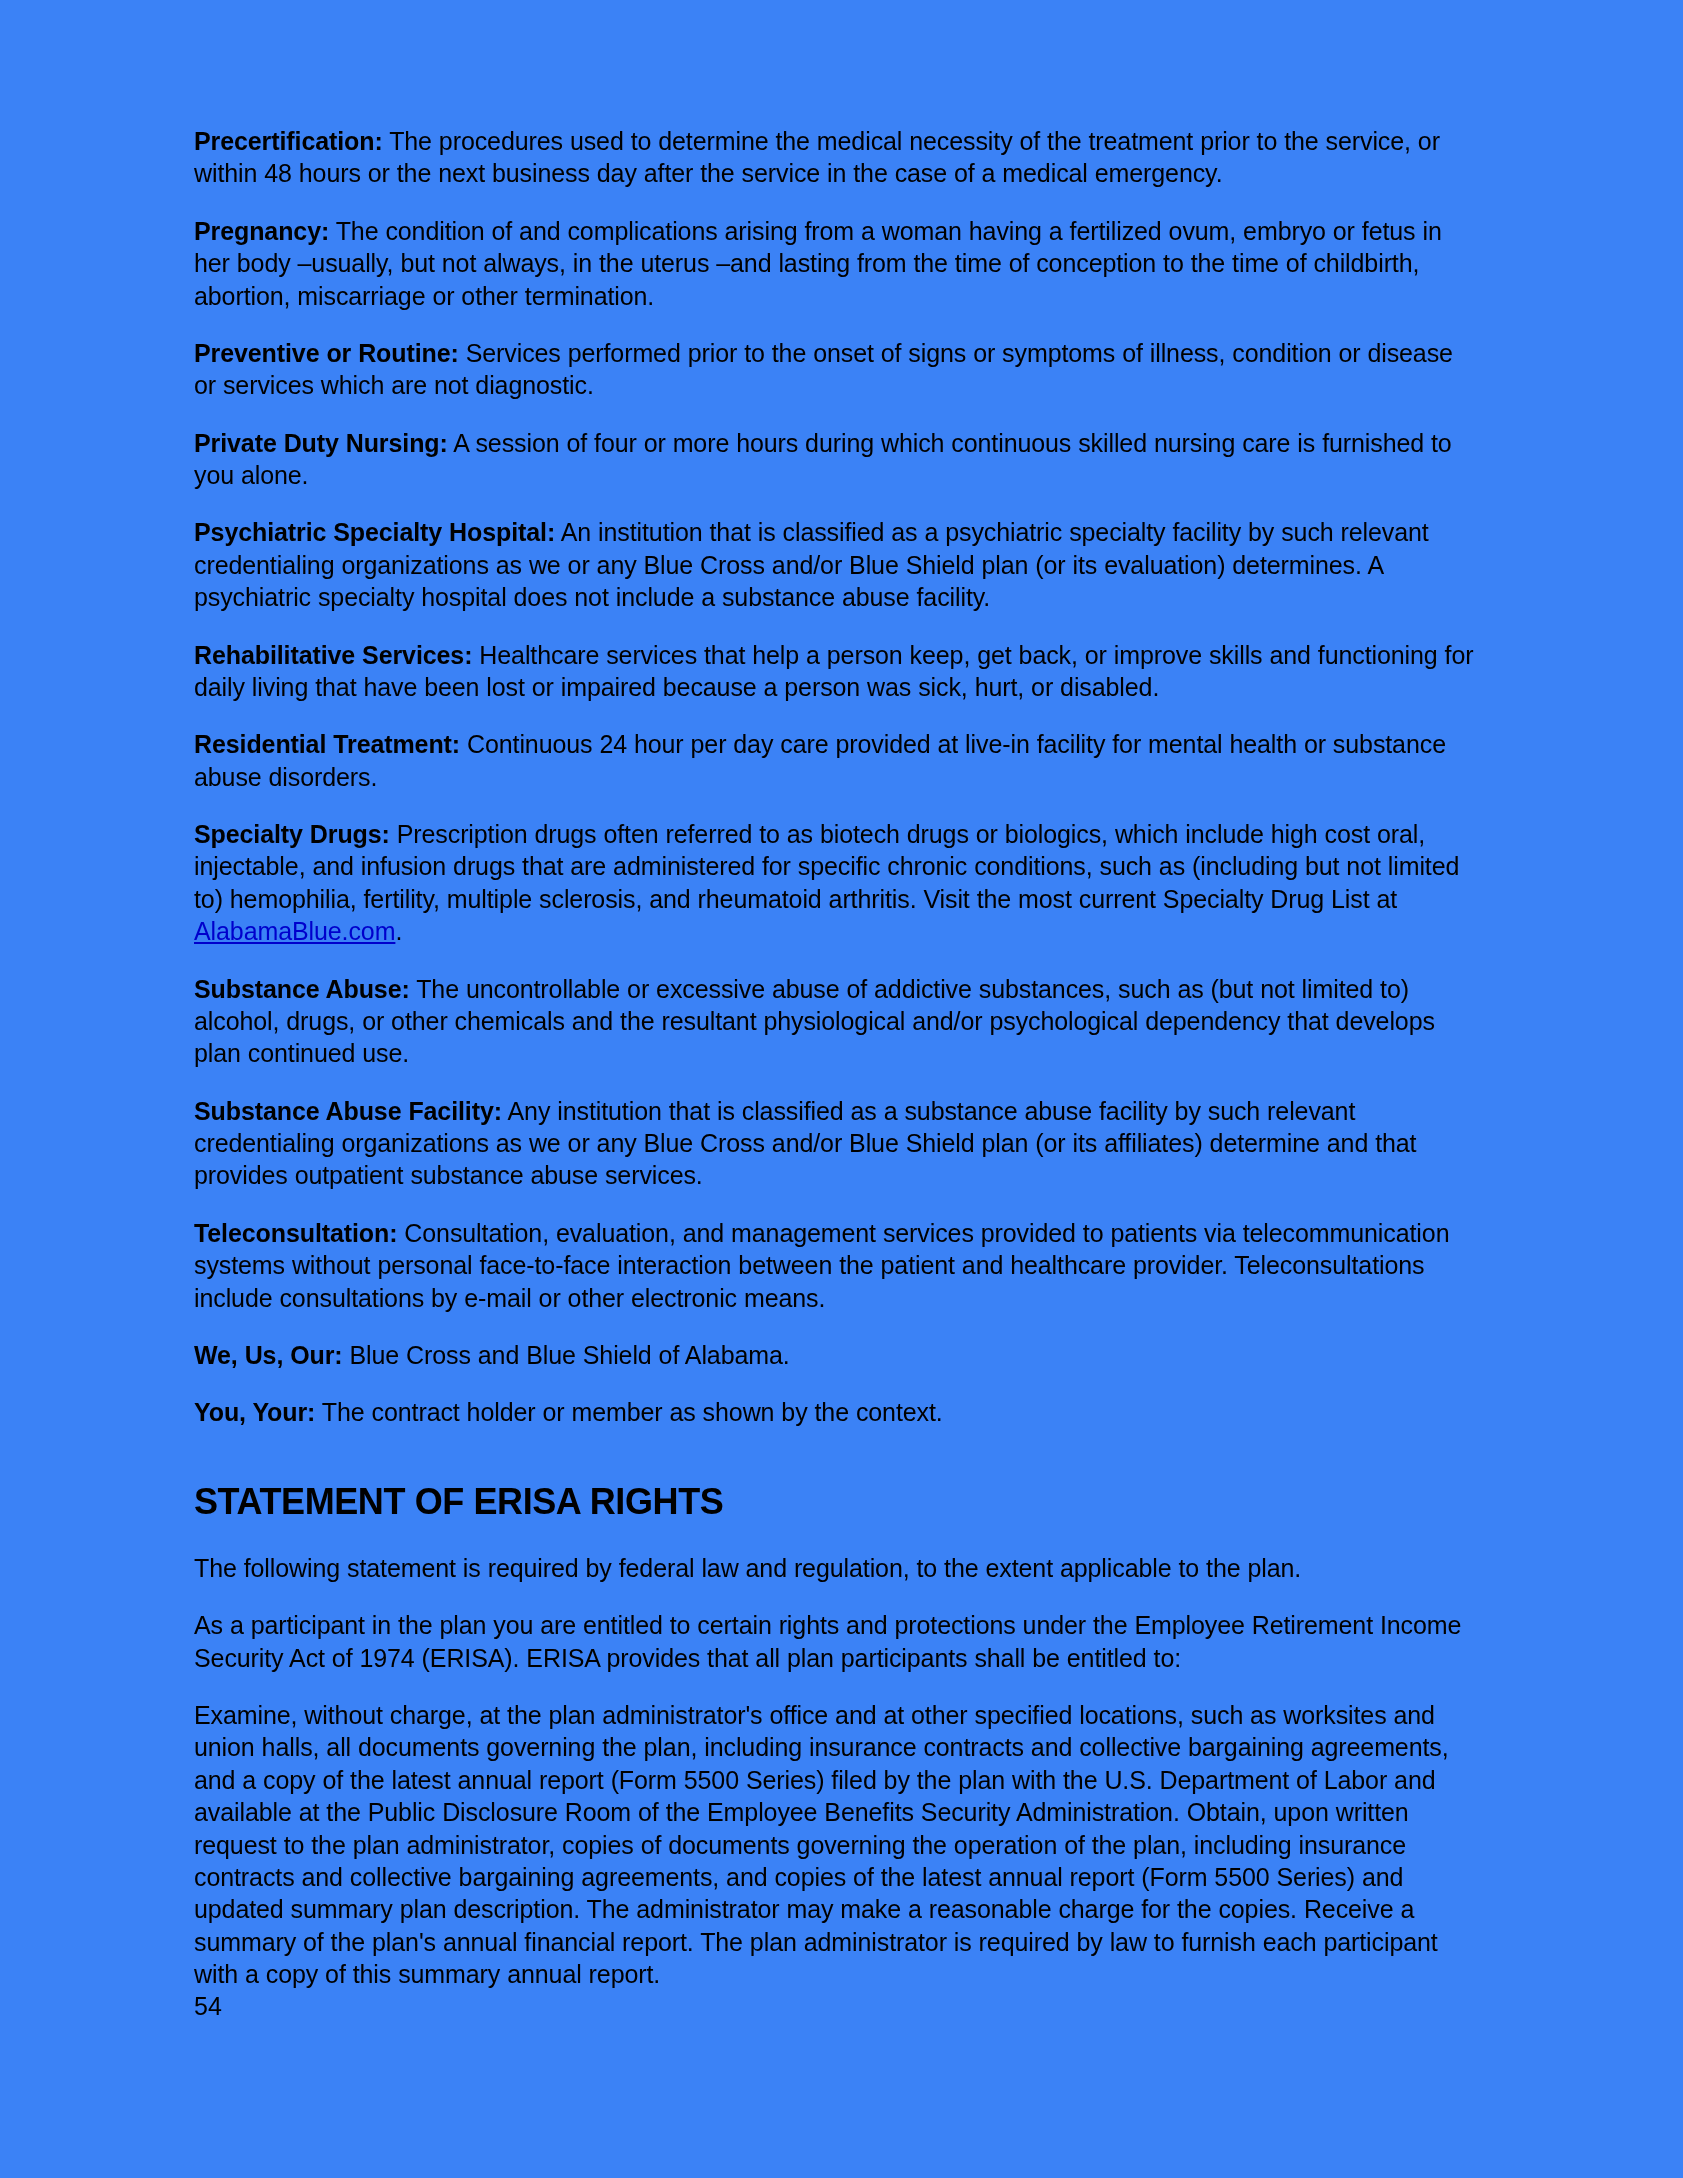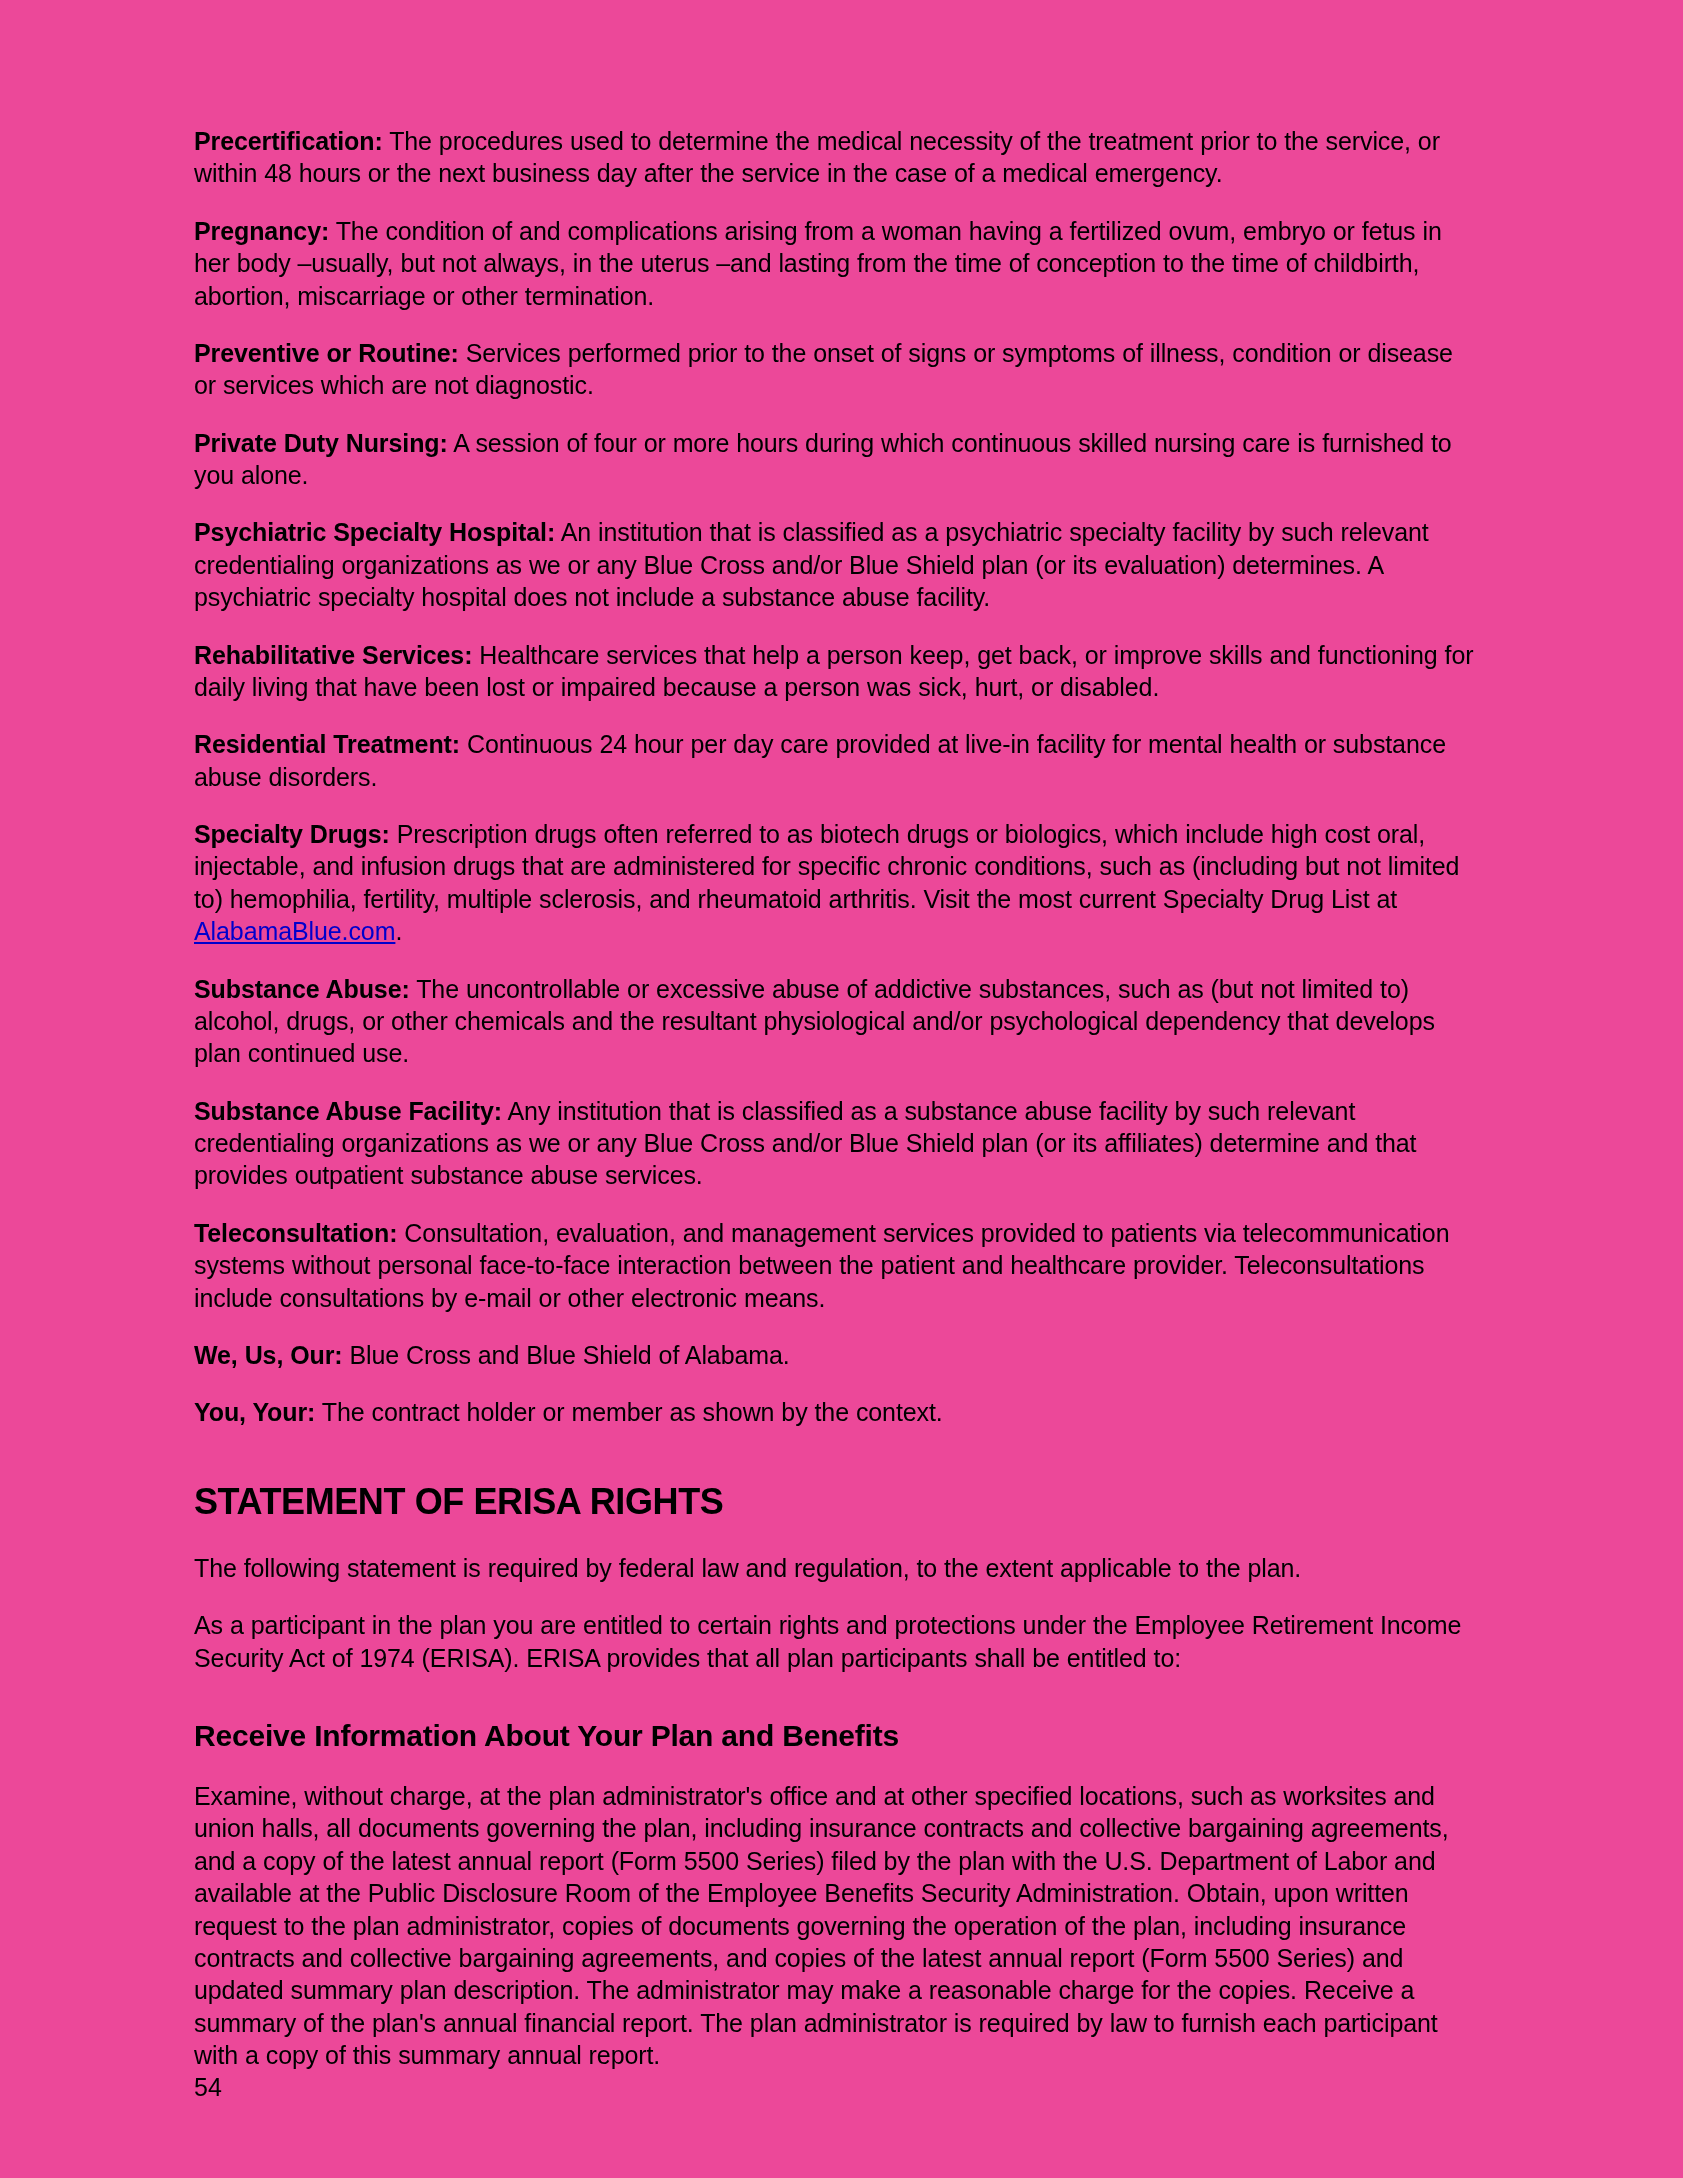--- a/index.html
+++ b/index.html
@@ -11,21 +11,21 @@
     width: 1683px;
     height: 2178px;
     font-family: "Liberation Sans", sans-serif;
     color: #000000;
     -webkit-font-smoothing: antialiased;
   }
   .page {
     position: relative;
     width: 1683px;
     height: 2178px;
-    background: #ec4899;
+    background: #3b82f6;
     box-sizing: border-box;
     padding: 125px 203px 0 194px;
   }
   .content {
     width: 1283px;
   }
   p.def, p.body {
     margin: 0 0 25px 0;
     font-size: 25px;
     line-height: 1.295;
@@ -95,21 +95,20 @@
     <p class="def"><span class="term">We, Us, Our:</span><span> Blue Cross and Blue Shield of Alabama.</span></p>
 
     <p class="def"><span class="term">You, Your:</span><span> The contract holder or member as shown by the context.</span></p>
 
     <h1 class="erisa">STATEMENT OF ERISA RIGHTS</h1>
 
     <p class="body">The following statement is required by federal law and regulation, to the extent applicable to the plan.</p>
 
     <p class="body">As a participant in the plan you are entitled to certain rights and protections under the Employee Retirement Income Security Act of 1974 (ERISA).  ERISA provides that all plan participants shall be entitled to:</p>
 
-    <h2 class="subhead">Receive Information About Your Plan and Benefits</h2>
 
     <p class="body lastpara">Examine, without charge, at the plan administrator's office and at other specified locations, such as worksites and union halls, all documents governing the plan, including insurance contracts and collective bargaining agreements, and a copy of the latest annual report (Form 5500 Series) filed by the plan with the U.S. Department of Labor and available at the Public Disclosure Room of the Employee Benefits Security Administration.  Obtain, upon written request to the plan administrator, copies of documents governing the operation of the plan, including insurance contracts and collective bargaining agreements, and copies of the latest annual report (Form 5500 Series) and updated summary plan description.  The administrator may make a reasonable charge for the copies.  Receive a summary of the plan's annual financial report. The plan administrator is required by law to furnish each participant with a copy of this summary annual report.</p>
 
     <p class="page-number">54</p>
 
   </div>
 </div>
 
 
 </body></html>

